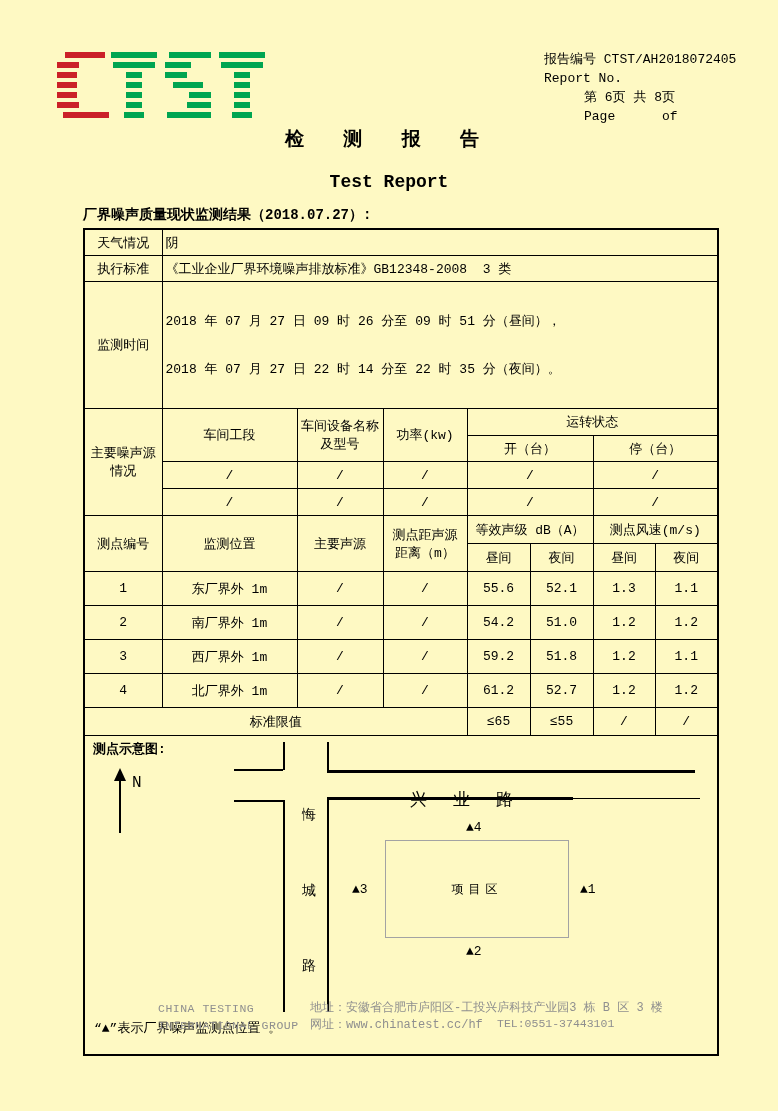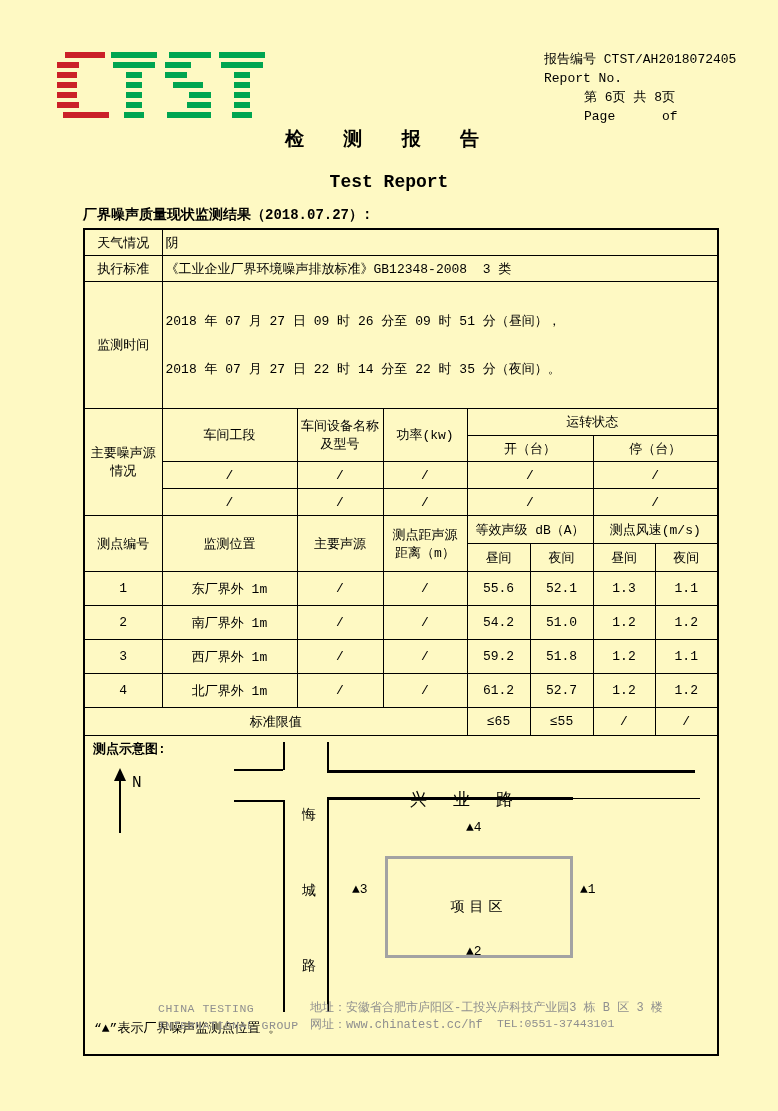--- a/index.html
+++ b/index.html
@@ -35,23 +35,23 @@
   td.diagram-cell { padding:0; }
   .diagram { position:relative; width:100%; height:318px; font-size:13px; }
   .d-title { position:absolute; left:5px; top:4px; font-weight:bold; }
   .d-line { position:absolute; background:#000; }
   .north-stem { position:absolute; left:31px; top:44px; width:2px; height:53px; background:#000; }
   .north-head { position:absolute; left:26px; top:32px; width:0; height:0;
     border-left:6px solid transparent; border-right:6px solid transparent; border-bottom:13px solid #000; }
   .north-label { position:absolute; left:44px; top:38px; font-size:16px; }
   .road-h-label { position:absolute; left:322px; top:42px; letter-spacing:26px; font-size:17px; white-space:nowrap;margin-top:10px; }
   .road-v-char { position:absolute; left:206px; width:30px; text-align:center; font-size:14px; }
-  .site-rect { position:absolute; left:297px; top:120px; width:182px; height:96px;
-    border:3px solid #a3a3a3; display:flex; align-items:center; justify-content:center;
-    font-size:14px; letter-spacing:5px; }
+  .site-rect { position:absolute; left:297px; top:104px; width:182px; height:96px;
+    border:1px solid #a3a3a3; display:flex; align-items:center; justify-content:center;
+    font-size:12px; letter-spacing:5px; }
   .pt { position:absolute; font-size:13px; white-space:nowrap; }
   .d-legend { position:absolute; left:6px; top:283px; font-size:13px; }
 
   
   .footer-en { position:absolute; left:158px; top:1000px; color:#8f8f8f;
     font-size:11.5px; line-height:17px; letter-spacing:0.5px; }
   .footer-addr { position:absolute; left:310px; top:1000px; color:#8f8f8f;
     font-size:12px; line-height:17px; }
   .footer-tel { position:absolute; left:497px; top:1017px; color:#8f8f8f; font-size:11.5px; }
 </style>

